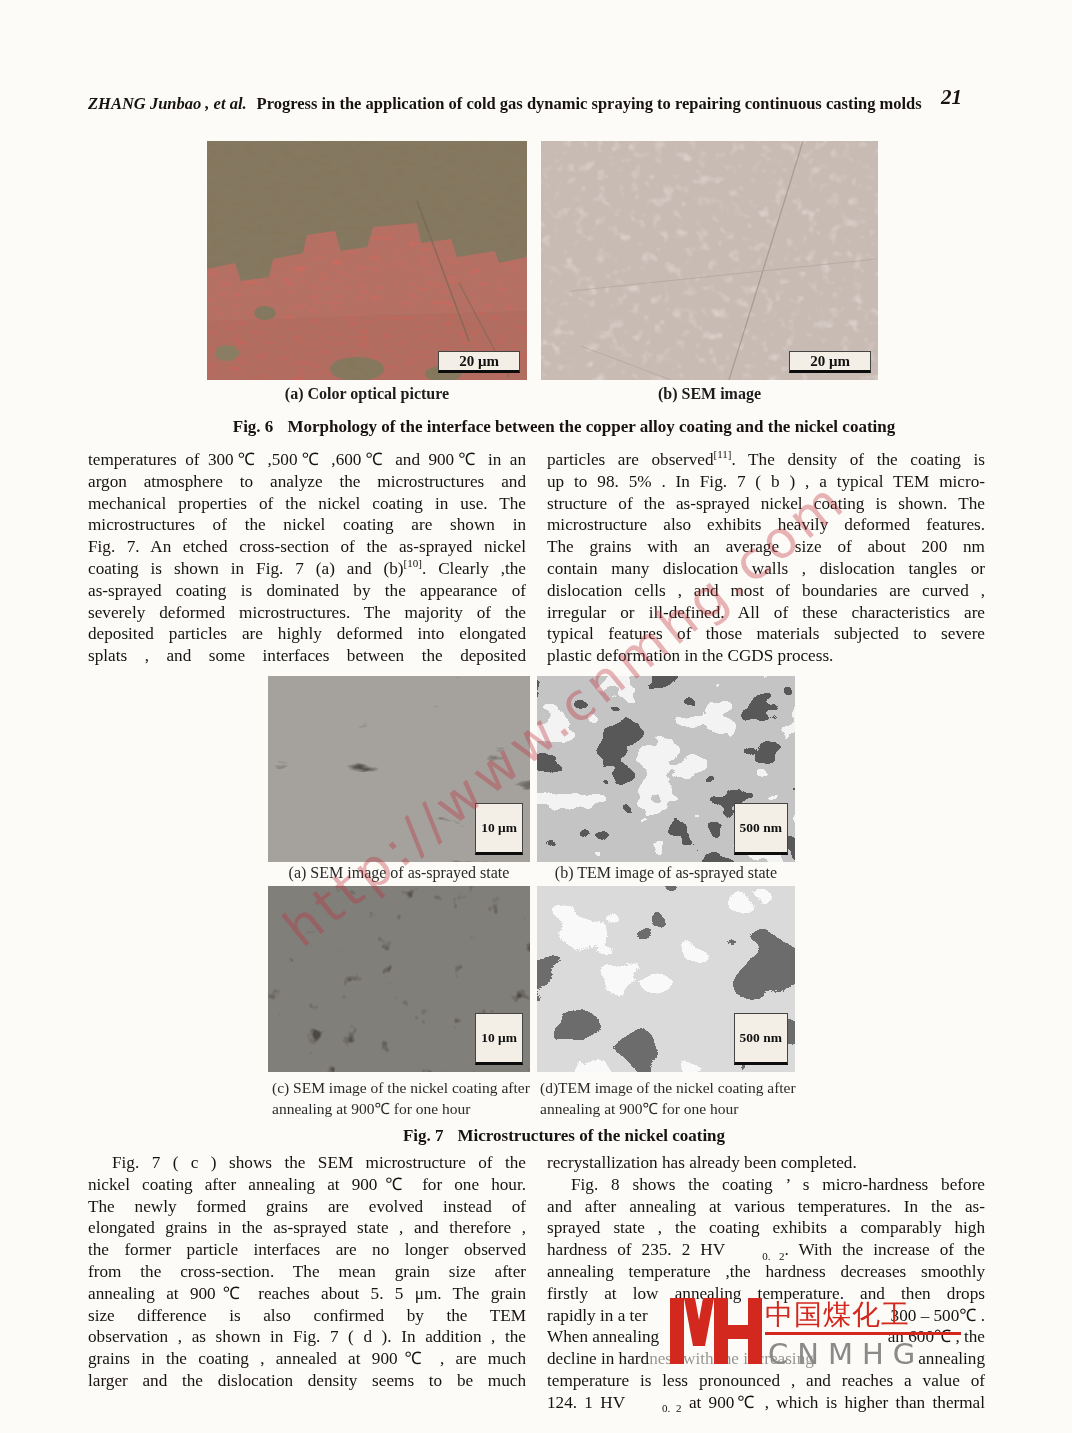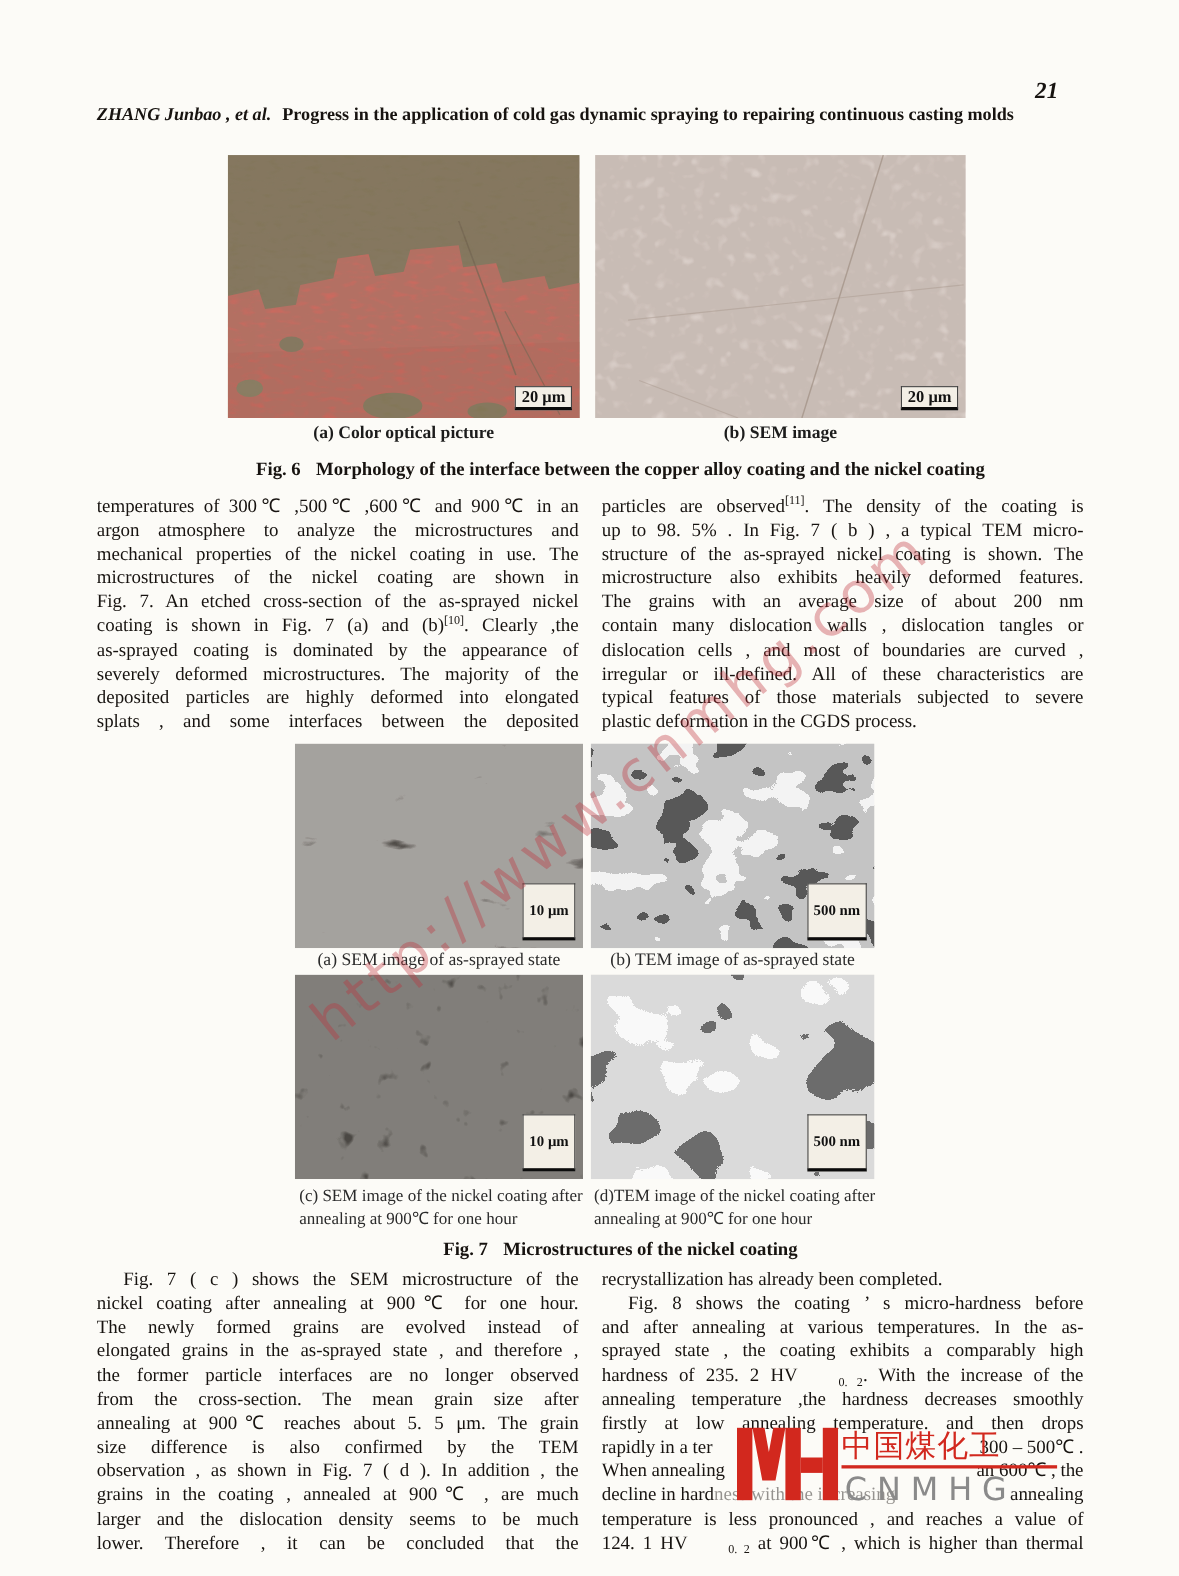--- a/index.html
+++ b/index.html
@@ -8,28 +8,28 @@
     width:1072px;height:1433px;
     background:var(--page-bg,#fcfbf7);
     font-family:"Liberation Serif", serif;
     color:var(--text,#171310);
     overflow:hidden;
   }
   
   .hdr{position:absolute;left:88px;top:94px;width:810px;font-size:16.5px;white-space:nowrap;}
   .hdr .authors{font-style:italic;font-weight:bold;}
   .hdr .title{font-weight:bold;margin-left:10px;}
-  .pageno{position:absolute;left:941px;top:70px;font-size:21px;font-weight:bold;font-style:italic;}
+  .pageno{position:absolute;left:941px;top:85px;font-size:21px;font-weight:bold;font-style:italic;}
   
   .img{position:absolute;overflow:hidden;}
   .img svg{display:block;width:100%;height:100%;}
   .scalebar{
     position:absolute;right:7px;bottom:7px;
     background:#f3efe6;border:1px solid #444;border-bottom:3px solid #0c0c0c;
-    font-weight:bold;font-size:15px;line-height:18px;padding:0 5px;
+    font-weight:bold;font-size:15px;line-height:18px;padding:0 20px;
     color:#111;
   }
   .scalebar.sm{font-size:13.5px;line-height:16px;padding:16px 5px;}
   .figlabel{position:absolute;text-align:center;font-weight:bold;font-size:16px;color:#1c1c1c;}
   .figcap{position:absolute;left:0;width:1072px;text-align:center;font-weight:bold;font-size:17px;margin-left:28px;}
   .figcap .caplabel{margin-right:14px;}
   .subcap{position:absolute;font-size:16px;color:#2a2a2a;text-align:center;}
   .cap2{position:absolute;font-size:15.5px;color:#2a2a2a;line-height:21px;text-align:left;}
   
   .col{position:absolute;width:438px;font-size:17.2px;}
@@ -228,21 +228,20 @@
       <div class="tl"><span>nickel coating after annealing at 900℃ for one hour.</span></div>
       <div class="tl"><span>The newly formed grains are evolved instead of</span></div>
       <div class="tl"><span>elongated grains in the as-sprayed state , and therefore ,</span></div>
       <div class="tl"><span>the former particle interfaces are no longer observed</span></div>
       <div class="tl"><span>from the cross-section. The mean grain size after</span></div>
       <div class="tl"><span>annealing at 900℃ reaches about 5. 5 μm. The grain</span></div>
       <div class="tl"><span>size difference is also confirmed by the TEM</span></div>
       <div class="tl"><span>observation , as shown in Fig. 7 ( d ). In addition , the</span></div>
       <div class="tl"><span>grains in the coating , annealed at 900℃ , are much</span></div>
       <div class="tl"><span>larger and the dislocation density seems to be much</span></div>
-      <div class="tl"><span>lower. Therefore , it can be concluded that the</span></div>
     </div>
   <div class="col" style="left:547px;top:1152px">
       <div class="tl last"><span>recrystallization has already been completed.</span></div>
       <div class="tl indent"><span>Fig. 8 shows the coating ’ s micro-hardness before</span></div>
       <div class="tl"><span>and after annealing at various temperatures. In the as-</span></div>
       <div class="tl"><span>sprayed state , the coating exhibits a comparably high</span></div>
       <div class="tl"><span>hardness of 235. 2 HV</span><span class="sub">0. 2</span><span>. With the increase of the</span></div>
       <div class="tl"><span>annealing temperature ,the hardness decreases smoothly</span></div>
       <div class="tl"><span>firstly at low annealing temperature. and then drops</span></div>
       <div class="tl flex">

